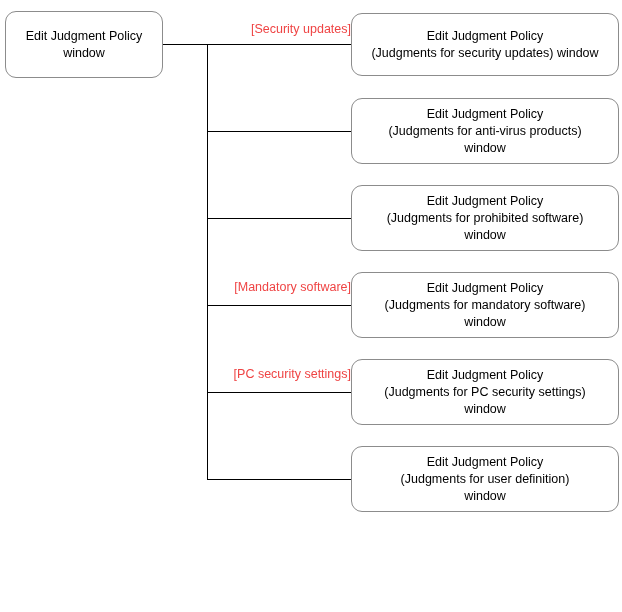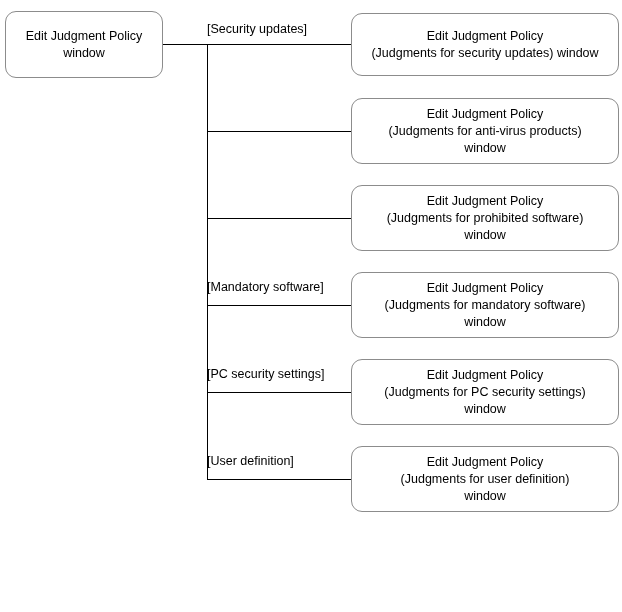--- a/index.html
+++ b/index.html
@@ -84,23 +84,23 @@
   .branch {
     left: 207px;
     width: 144px;
   }
 
   
   .branch-label {
     position: absolute;
     font-size: 12.5px;
     line-height: 15px;
-    color: #000000;
+    color: #ef4444;
     white-space: nowrap;
-    text-align: left;
+    text-align: right;
     width: 144px;
     left: 207px;
   }
 
   
   #legend {
     position: absolute;
     left: 0;
     top: 500px;
     width: 622px;
@@ -123,21 +123,20 @@
   <div class="line-h branch" style="top:38px"></div>
   <div class="line-h branch" style="top:125px"></div>
   <div class="line-h branch" style="top:212px"></div>
   <div class="line-h branch" style="top:299px"></div>
   <div class="line-h branch" style="top:386px"></div>
   <div class="line-h branch" style="top:473px"></div>
 
   <div class="branch-label" style="top:16px">[Security updates]</div>
   <div class="branch-label" style="top:361px">[PC security settings]</div>
   <div class="branch-label" style="top:274px">[Mandatory software]</div>
-  <div class="branch-label" style="top:448px">[User definition]</div>
 
   <div class="win-box child-box" style="top:7px;height:63px">
     <span class="box-label">Edit Judgment Policy
 (Judgments for security updates) window</span>
   </div>
   <div class="win-box child-box" style="top:92px;height:66px">
     <span class="box-label">Edit Judgment Policy
 (Judgments for anti-virus products)
 window</span>
   </div>

